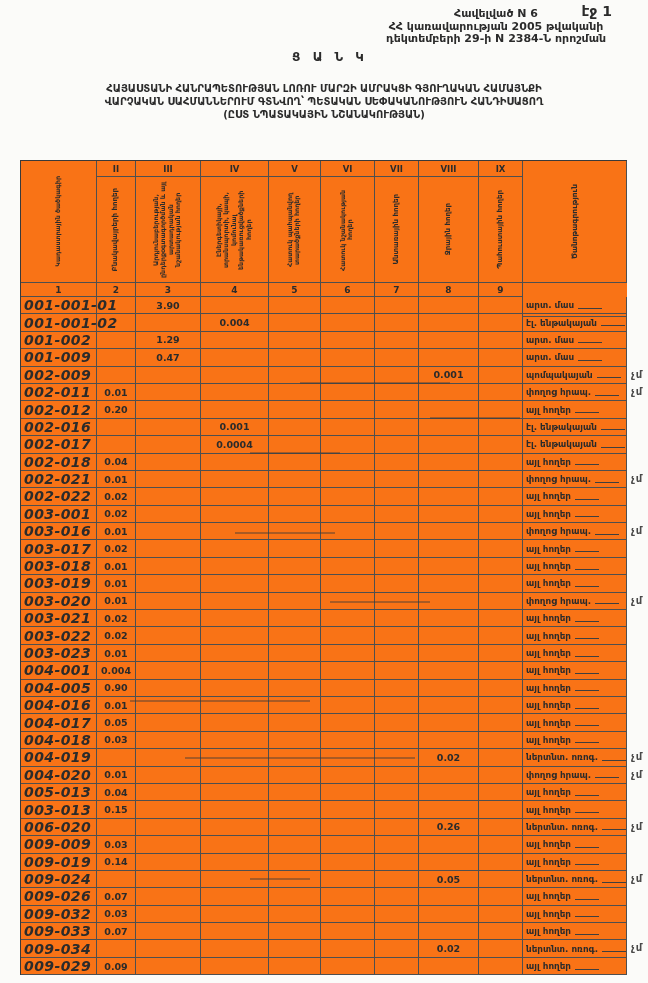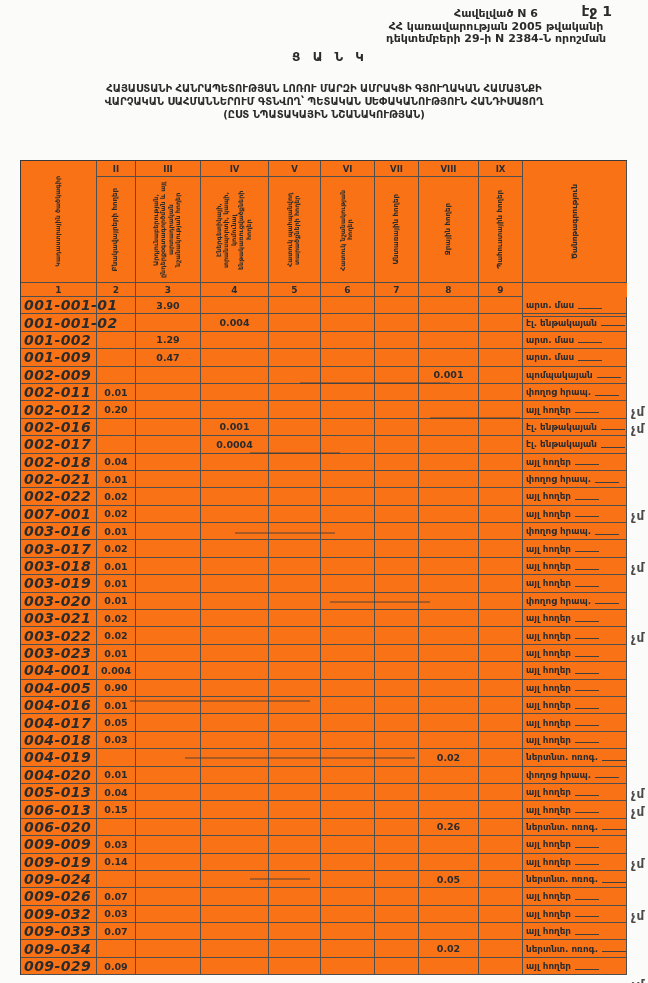--- a/index.html
+++ b/index.html
@@ -37,22 +37,22 @@
       font-size:6.4px; line-height:7.4px; font-weight:600; text-align:center;
       max-height:100px; padding:1px;}
   .vt.big{font-size:7.5px; line-height:9px;}
   .code{justify-content:flex-start; padding-left:3px; font-size:14px; letter-spacing:0.4px; white-space:nowrap;font-style:italic;}
   .val{font-size:9.5px;}
   .note{position:relative; justify-content:flex-start; padding-left:3px;
         font-size:8.8px; white-space:nowrap;}
   .note .note-text{max-width:98px; overflow:hidden;}
   .note:after{content:""; display:inline-block; width:24px; margin-left:4px;
               border-bottom:1.4px solid #3f3f3f; transform:translateY(3px); flex:none;}
-  .mark{position:absolute; left:108px; top:2px; font-size:12px; color:#4a4a4a;
-        font-weight:600; letter-spacing:1px;margin-top:36px;}
+  .mark{position:absolute; left:108px; top:2px; font-size:10px; color:#4a4a4a;
+        font-weight:600; letter-spacing:1px;}
   .artifact{position:absolute; height:2px; background:#3a3a3a; opacity:.42; pointer-events:none;}
 </style>
 </head>
 <body>
 
 <div id="page">
 
   <div class="pagenum">էջ 1</div>
 
   <div class="annex">
@@ -276,21 +276,21 @@
   <div class="c val"></div>
   <div class="c val"></div>
   <div class="c val"></div>
   <div class="c val"></div>
   <div class="c val"></div>
   <div class="c val"></div>
   <div class="c note">
         <span class="note-text">այլ հողեր</span>
       </div>
 
-  <div class="c code">007-001</div>
+  <div class="c code">003-001</div>
   <div class="c val">0.02</div>
   <div class="c val"></div>
   <div class="c val"></div>
   <div class="c val"></div>
   <div class="c val"></div>
   <div class="c val"></div>
   <div class="c val"></div>
   <div class="c val"></div>
   <div class="c note">
         <span class="note-text">այլ հողեր</span>
@@ -501,21 +501,21 @@
   <div class="c val"></div>
   <div class="c val"></div>
   <div class="c val"></div>
   <div class="c val"></div>
   <div class="c val"></div>
   <div class="c val"></div>
   <div class="c note">
         <span class="note-text">այլ հողեր</span>
       </div>
 
-  <div class="c code">006-013</div>
+  <div class="c code">003-013</div>
   <div class="c val">0.15</div>
   <div class="c val"></div>
   <div class="c val"></div>
   <div class="c val"></div>
   <div class="c val"></div>
   <div class="c val"></div>
   <div class="c val"></div>
   <div class="c val"></div>
   <div class="c note">
         <span class="note-text">այլ հողեր</span>

